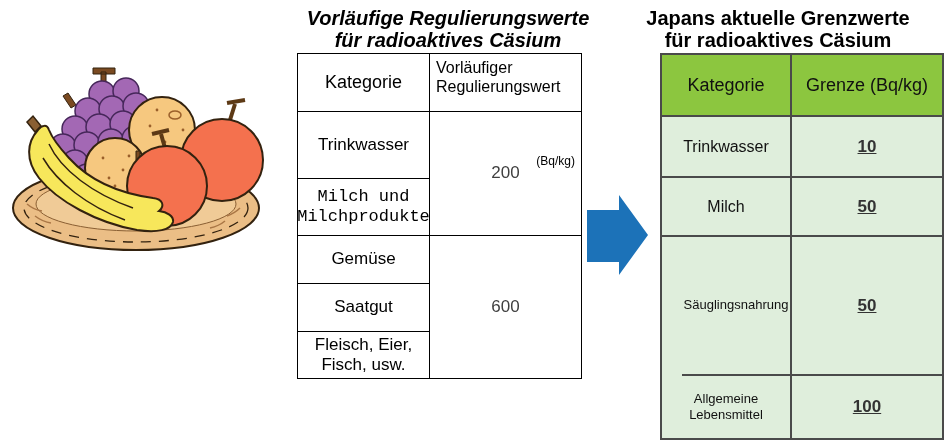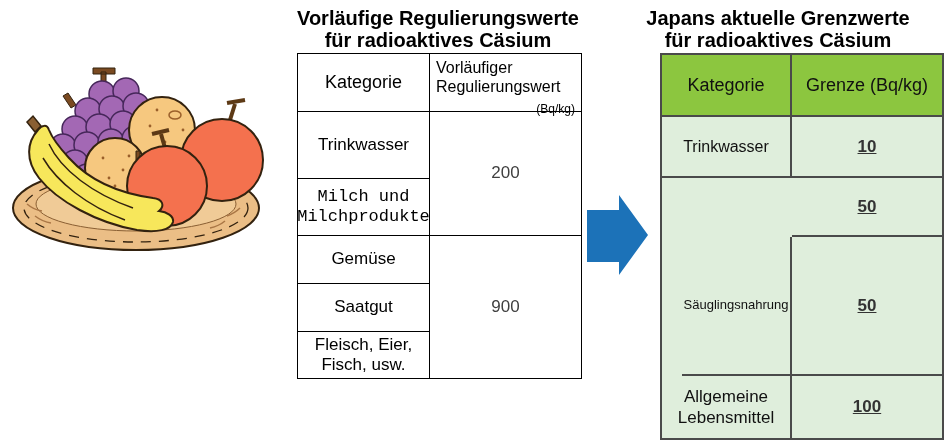--- a/index.html
+++ b/index.html
@@ -7,44 +7,45 @@
     position:relative;width:950px;height:448px;background:#fff;overflow:hidden;
     font-family:"Liberation Sans",sans-serif;color:#000;
   }
   .pre{white-space:pre-line;}
 
   
   .tbl-title{
     position:absolute;top:7px;text-align:center;
     font-size:20px;font-weight:bold;line-height:22px;color:#000;
   }
-  #mid-title{left:285px;width:306px;}
+  #mid-title{left:295px;width:306px;font-style:italic;}
   #right-title{left:632px;width:292px;}
 
   
   .mid-table{
     position:absolute;left:297px;top:53px;width:285px;height:326px;
     box-sizing:border-box;border:1.5px solid #000;background:#fff;
     display:grid;grid-template-columns:132px 1fr;
     grid-template-rows:58px 67px 57px 48px 48px 1fr;
     font-size:17px;
   }
   .mid-table .cell{
     display:flex;align-items:center;justify-content:center;
     text-align:center;line-height:1.2;box-sizing:border-box;
   }
   .bR{border-right:1px solid #000;}
   .bB{border-bottom:1px solid #000;}
   .m-hv{
     grid-column:2;grid-row:1;display:flex;flex-direction:column;
     align-items:stretch;justify-content:flex-start;box-sizing:border-box;
     padding:4px 6px 2px 6px;
+    gap:44px;
   }
   .m-hv .hv-label{font-size:16px;line-height:19px;text-align:left;}
-  .m-hv .hv-unit{font-size:12px;text-align:right;margin-top:6px;}
+  .m-hv .hv-unit{font-size:12px;text-align:right;margin-top:14px;}
   .m-val{color:#3f3f3f;}
 
   
   .right-table{
     position:absolute;left:660px;top:53px;width:284px;height:387px;
     box-sizing:border-box;border:2px solid #4a4a4a;background:#dfeedc;
     display:grid;grid-template-columns:130px 1fr;
     grid-template-rows:62px 61px 59px 139px 1fr;
   }
   .right-table .cell{
@@ -150,43 +151,44 @@
     <div class="cell bR bB" style="grid-column:1;grid-row:1;font-size:18px;">Kategorie</div>
     <div class="m-hv bB">
       <span class="hv-label">Vorläufiger Regulierungswert</span>
       <span class="hv-unit">(Bq/kg)</span>
     </div>
     <div class="cell bR bB" style="grid-column:1;grid-row:2;">Trinkwasser</div>
     <div class="cell bB m-val pre" style="grid-column:2;grid-row:2/4;">200</div>
     <div class="cell bR bB pre" style="grid-column:1;grid-row:3;font-family:Liberation Mono, monospace;">Milch und
 Milchprodukte</div>
     <div class="cell bR bB" style="grid-column:1;grid-row:4;">Gemüse</div>
-    <div class="cell m-val" style="grid-column:2;grid-row:4/7;">900</div>
+    <div class="cell m-val" style="grid-column:2;grid-row:4/7;">600</div>
     <div class="cell bR pre" style="grid-column:1;grid-row:6;">Fleisch, Eier,
 Fisch, usw.</div>
     <div class="cell bR bB" style="grid-column:1;grid-row:5;">Saatgut</div>
   </div>
 
   <svg id="arrow-svg" width="62" height="82" viewBox="0 0 62 82">
     <polygon points="0,15 32,15 32,0 61,40 32,80 32,67 0,67" fill="#1C72B8"></polygon>
   </svg>
 
   <div class="tbl-title pre" id="right-title">Japans aktuelle Grenzwerte
 für radioaktives Cäsium</div>
 
   <div class="right-table">
     <div class="cell g-head gR gB" style="grid-column:1;grid-row:1;">Kategorie</div>
     <div class="cell g-head gB" style="grid-column:2;grid-row:1;">Grenze (Bq/kg)</div>
 
     <div class="cell g-cat gR gB" style="grid-column:1;grid-row:2;">Trinkwasser</div>
     <div class="cell g-val gB" style="grid-column:2;grid-row:2;">10</div>
 
+    <div class="cell g-cat gR gB" style="grid-column:1;grid-row:3;">Milch</div>
     <div class="cell g-val gB" style="grid-column:2;grid-row:3;">50</div>
 
     <div class="cell g-cat g-cat-small gR gB" style="grid-column:1;grid-row:4;margin-left:20px;">Säuglingsnahrung</div>
     <div class="cell g-val gB" style="grid-column:2;grid-row:4;">50</div>
 
-    <div class="cell g-cat gR pre" style="grid-column:1;grid-row:5;font-size:17px;">Allgemeine
+    <div class="cell g-cat gR pre" style="grid-column:1;grid-row:5;font-size:13px;">Allgemeine
 Lebensmittel</div>
     <div class="cell g-val" style="grid-column:2;grid-row:5;">100</div>
   </div>
 
 </div>
 
 </body></html>

